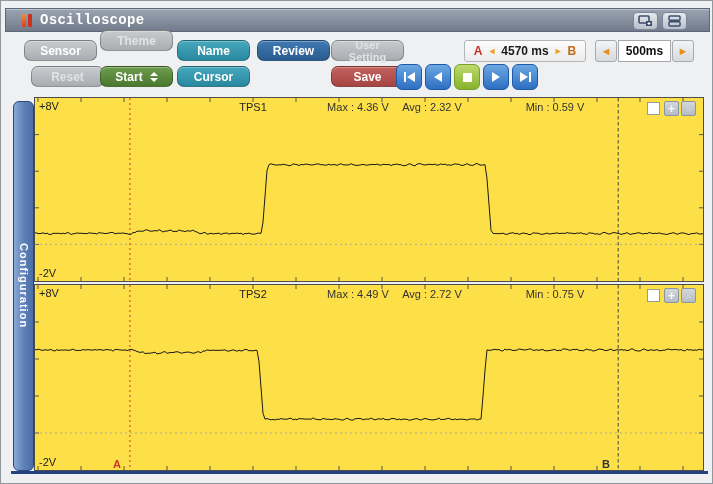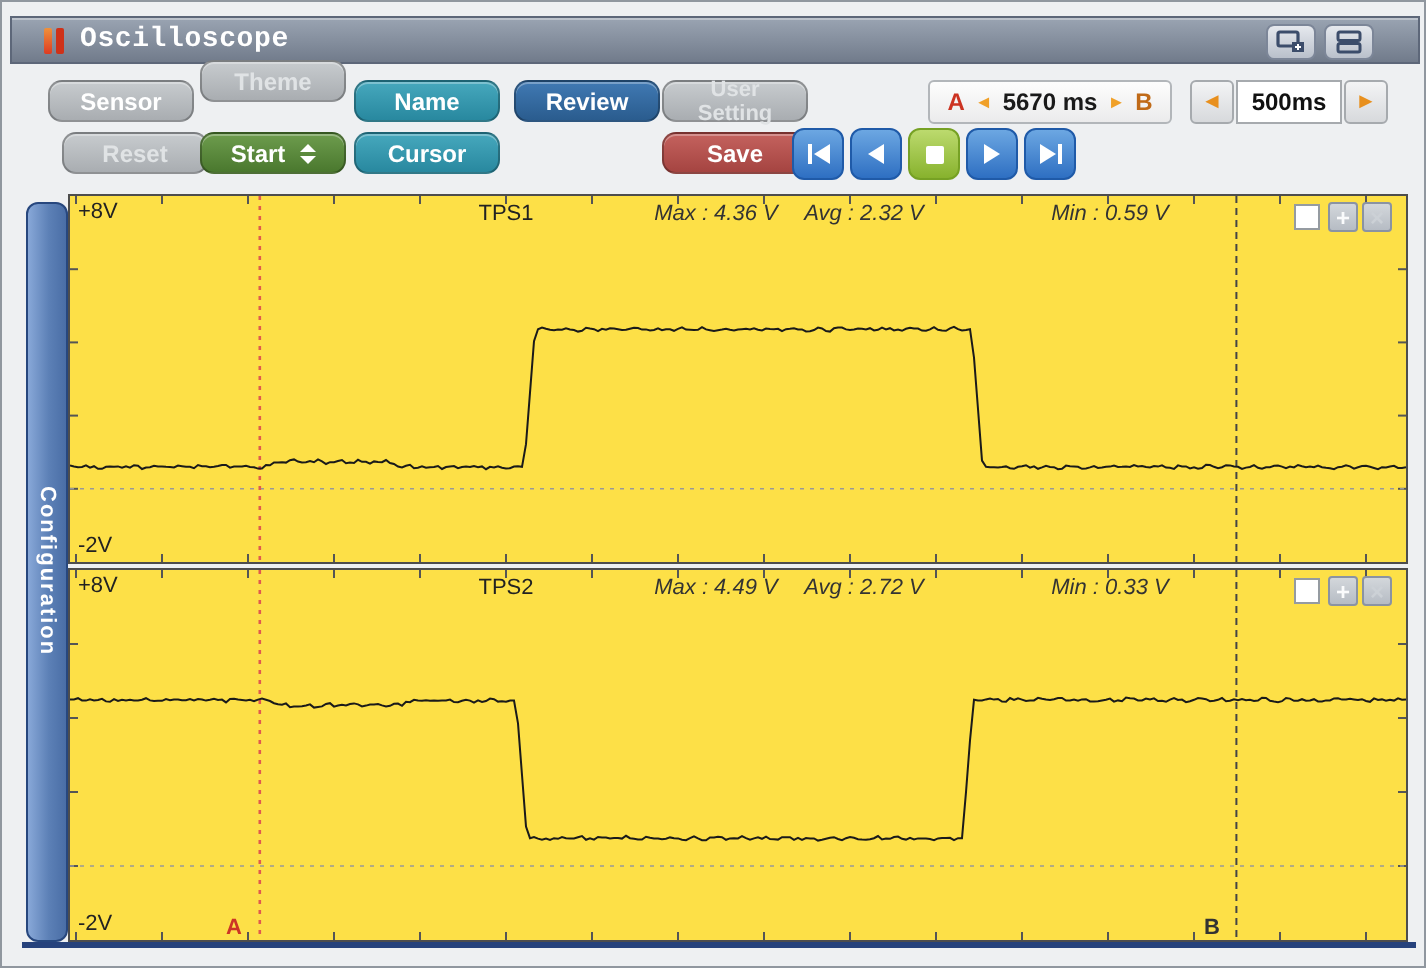--- a/index.html
+++ b/index.html
@@ -55,21 +55,21 @@
   .side-tab{position:absolute;left:12px;top:100px;width:21px;height:370px;border:1px solid #27477e;border-radius:6px;
             background:linear-gradient(90deg,#88a8d8,#5c80b6 55%,#4a6ea6);display:flex;align-items:center;justify-content:center;cursor:pointer;}
   .side-tab span{writing-mode:vertical-rl;color:#fff;font-size:11px;font-weight:bold;letter-spacing:1px;}
   .bottom-bar{position:absolute;left:10px;top:470px;width:697px;height:3px;background:#26427c;}
   
   .panel{position:absolute;left:33px;width:670px;background:#fde047;border:1px solid #4d4d4d;}
   .panel1{top:96px;height:185px;}
   .panel2{top:283px;height:187px;}
   .scope-svg{position:absolute;left:0;top:0;cursor:crosshair;}
   .lab{position:absolute;font-size:11px;color:#222;z-index:2;}
-  .stat{position:absolute;top:3px;width:120px;text-align:center;font-size:11px;color:#333;z-index:2;font-style:italic;}
+  .stat{position:absolute;top:3px;width:120px;text-align:center;font-size:11px;color:#333;z-index:2;}
   .chname{position:absolute;left:188px;top:3px;width:60px;text-align:center;font-size:11px;color:#222;z-index:2;}
   .chk{position:absolute;left:612px;top:4px;width:13px;height:13px;background:#fff;border:1px solid #959ba1;z-index:3;cursor:pointer;padding:0;}
   .mini{position:absolute;top:3px;width:15px;height:15px;border:1px solid #8a93a3;border-radius:2px;z-index:3;cursor:pointer;
         background:linear-gradient(#d3d7db,#b6bcc4);display:flex;align-items:center;justify-content:center;
         font-size:12px;font-weight:bold;color:#fafbfc;line-height:1;padding:0;}
   .mini.xb{color:#ccd1d6;}
   .cursor-label{position:absolute;bottom:0px;font-size:11px;font-weight:bold;z-index:2;}
   .cl-a{left:78px;color:#cc3526;}
   .cl-b{left:567px;color:#333;}
 </style>
@@ -112,21 +112,21 @@
         <span class="tri-up"></span>
         <span class="tri-dn"></span>
       </span>
   </button>
   <button class="btn b-teal" style="left:176px;top:65px">Cursor</button>
   <button class="btn b-red" style="left:330px;top:65px">Save</button>
 
   <div class="ab-box">
     <span class="ab-a">A</span>
     <span class="ab-arrow">◄</span>
-    <span class="ab-val">5670 ms</span>
+    <span class="ab-val">4570 ms</span>
     <span class="ab-arrow">►</span>
     <span class="ab-b">B</span>
   </div>
 
   <button class="tb-btn" style="left:594px">◄</button>
   <div class="tb-field">500ms</div>
   <button class="tb-btn" style="left:671px">►</button>
 
   <button class="pb pb-blue" style="left:395px">
       <span class="pbar"></span>
@@ -253,21 +253,21 @@
         <line x1="664" y1="148.0" x2="668" y2="148.0" stroke="#555"></line>
         <line x1="0" y1="148.0" x2="668" y2="148.0" stroke="#999" stroke-width="0.8" stroke-dasharray="2 3"></line>
         <line x1="94.9" y1="0" x2="94.9" y2="185" stroke="#e05a4e" stroke-width="1.3" stroke-dasharray="2 3"></line>
         <line x1="583.2" y1="0" x2="583.2" y2="185" stroke="#444444" stroke-width="1" stroke-dasharray="3.5 2.5"></line>
         <path d="M0 64.7L2 64.7L4 64.1L6 65.2L8 65.3L10 64.7L12 65.2L14 65.0L16 64.4L18 65.7L20 65.9L22 64.6L24 65.5L26 64.9L28 65.2L30 64.9L32 65.2L34 65.3L36 64.9L38 64.1L40 65.2L42 65.5L44 65.4L46 65.4L48 64.5L50 65.1L52 64.7L54 64.7L56 65.1L58 65.1L60 64.5L62 65.2L64 64.5L66 64.8L68 65.3L70 64.9L72 64.4L74 65.0L76 64.8L78 66.2L80 64.5L82 64.4L84 64.8L86 65.0L88 65.2L90 64.9L92 65.6L94 64.8L96 64.3L98 64.9L100 65.5L102 66.6L104 67.1L106 67.4L108 66.7L110 68.6L112 68.3L114 68.2L116 68.1L118 67.7L120 67.2L122 68.8L124 68.5L126 68.2L128 67.0L130 66.6L132 68.3L134 67.8L136 67.4L138 67.7L140 67.0L142 66.7L144 67.2L146 68.2L148 67.8L150 67.3L152 67.2L154 67.0L156 67.7L158 68.2L160 67.9L162 66.9L164 66.8L166 67.9L168 65.9L170 66.1L172 64.9L174 65.3L176 65.4L178 65.1L180 65.4L182 65.3L184 65.4L186 65.2L188 65.2L190 64.8L192 66.0L194 66.1L196 65.4L198 64.9L200 65.3L202 66.3L204 65.2L206 66.0L208 65.5L210 64.3L212 64.6L214 65.8L216 65.6L218 65.9L220 65.3L222 65.3L224 76.7L226 102.5L228 128.3L230 134.1L232 133.5L234 134.3L236 134.8L238 134.3L240 135.0L242 134.1L244 134.4L246 133.5L248 134.1L250 134.2L252 134.2L254 133.6L256 133.0L258 134.9L260 134.1L262 134.8L264 133.5L266 133.8L268 133.8L270 134.2L272 134.0L274 134.0L276 134.3L278 132.9L280 134.1L282 134.4L284 134.7L286 134.8L288 133.4L290 133.9L292 134.3L294 134.2L296 134.6L298 134.4L300 133.7L302 134.1L304 134.2L306 134.9L308 135.1L310 134.1L312 133.2L314 134.2L316 135.1L318 135.1L320 133.7L322 133.7L324 133.4L326 133.6L328 134.9L330 134.2L332 134.1L334 134.2L336 133.1L338 134.1L340 134.9L342 134.2L344 133.7L346 134.4L348 133.3L350 134.5L352 134.6L354 134.8L356 133.6L358 133.6L360 133.6L362 134.9L364 133.9L366 134.9L368 134.0L370 134.3L372 134.2L374 135.3L376 134.9L378 134.4L380 133.9L382 133.6L384 134.5L386 135.1L388 134.1L390 133.5L392 133.9L394 134.6L396 134.8L398 134.9L400 134.6L402 134.1L404 133.0L406 134.7L408 134.3L410 134.4L412 133.5L414 133.3L416 134.4L418 134.8L420 133.9L422 134.7L424 134.2L426 134.2L428 134.3L430 134.5L432 135.1L434 134.2L436 134.0L438 134.0L440 133.9L442 135.1L444 134.1L446 134.1L448 111.1L450 85.2L452 64.9L454 65.3L456 65.2L458 64.7L460 64.3L462 64.8L464 64.5L466 65.8L468 65.9L470 64.0L472 65.0L474 64.2L476 64.8L478 65.5L480 65.3L482 65.2L484 63.9L486 64.4L488 64.8L490 65.0L492 64.6L494 64.0L496 64.0L498 65.3L500 65.2L502 64.8L504 65.4L506 64.7L508 64.6L510 65.7L512 65.8L514 65.6L516 65.2L518 64.9L520 64.3L522 65.8L524 65.2L526 65.6L528 63.8L530 64.1L532 64.3L534 65.2L536 65.2L538 64.3L540 64.7L542 64.2L544 65.5L546 65.4L548 65.9L550 64.8L552 64.0L554 65.0L556 64.8L558 66.1L560 65.6L562 64.9L564 64.0L566 64.3L568 64.6L570 65.6L572 65.4L574 64.9L576 64.0L578 65.6L580 65.4L582 64.6L584 65.1L586 64.5L588 65.1L590 64.9L592 65.5L594 65.3L596 63.9L598 64.0L600 65.4L602 65.8L604 66.1L606 65.6L608 64.0L610 64.3L612 65.4L614 65.4L616 64.6L618 65.4L620 65.2L622 64.6L624 65.7L626 65.7L628 65.2L630 65.2L632 64.2L634 64.1L636 64.8L638 64.7L640 64.4L642 64.7L644 65.0L646 64.6L648 65.5L650 65.9L652 64.2L654 65.0L656 64.7L658 65.4L660 64.9L662 65.3L664 64.2L666 64.9L668 64.7" fill="none" stroke="#1a1a1a" stroke-width="1"></path>
       </svg>
     <span class="lab" style="left:4px;top:2px">+8V</span>
     <span class="chname">TPS2</span>
     <span class="stat" style="left:263px">Max : 4.49 V</span>
     <span class="stat" style="left:337px">Avg : 2.72 V</span>
-    <span class="stat" style="left:460px">Min : 0.33 V</span>
+    <span class="stat" style="left:460px">Min : 0.75 V</span>
     <button class="chk"></button>
     <button class="mini" style="left:629px">+</button>
     <button class="mini xb" style="left:646px">×</button>
     <span class="lab" style="left:4px;bottom:2px">-2V</span>
     <span class="cursor-label cl-a">A</span>
     <span class="cursor-label cl-b">B</span>
   </div>
 
 </div>
 

